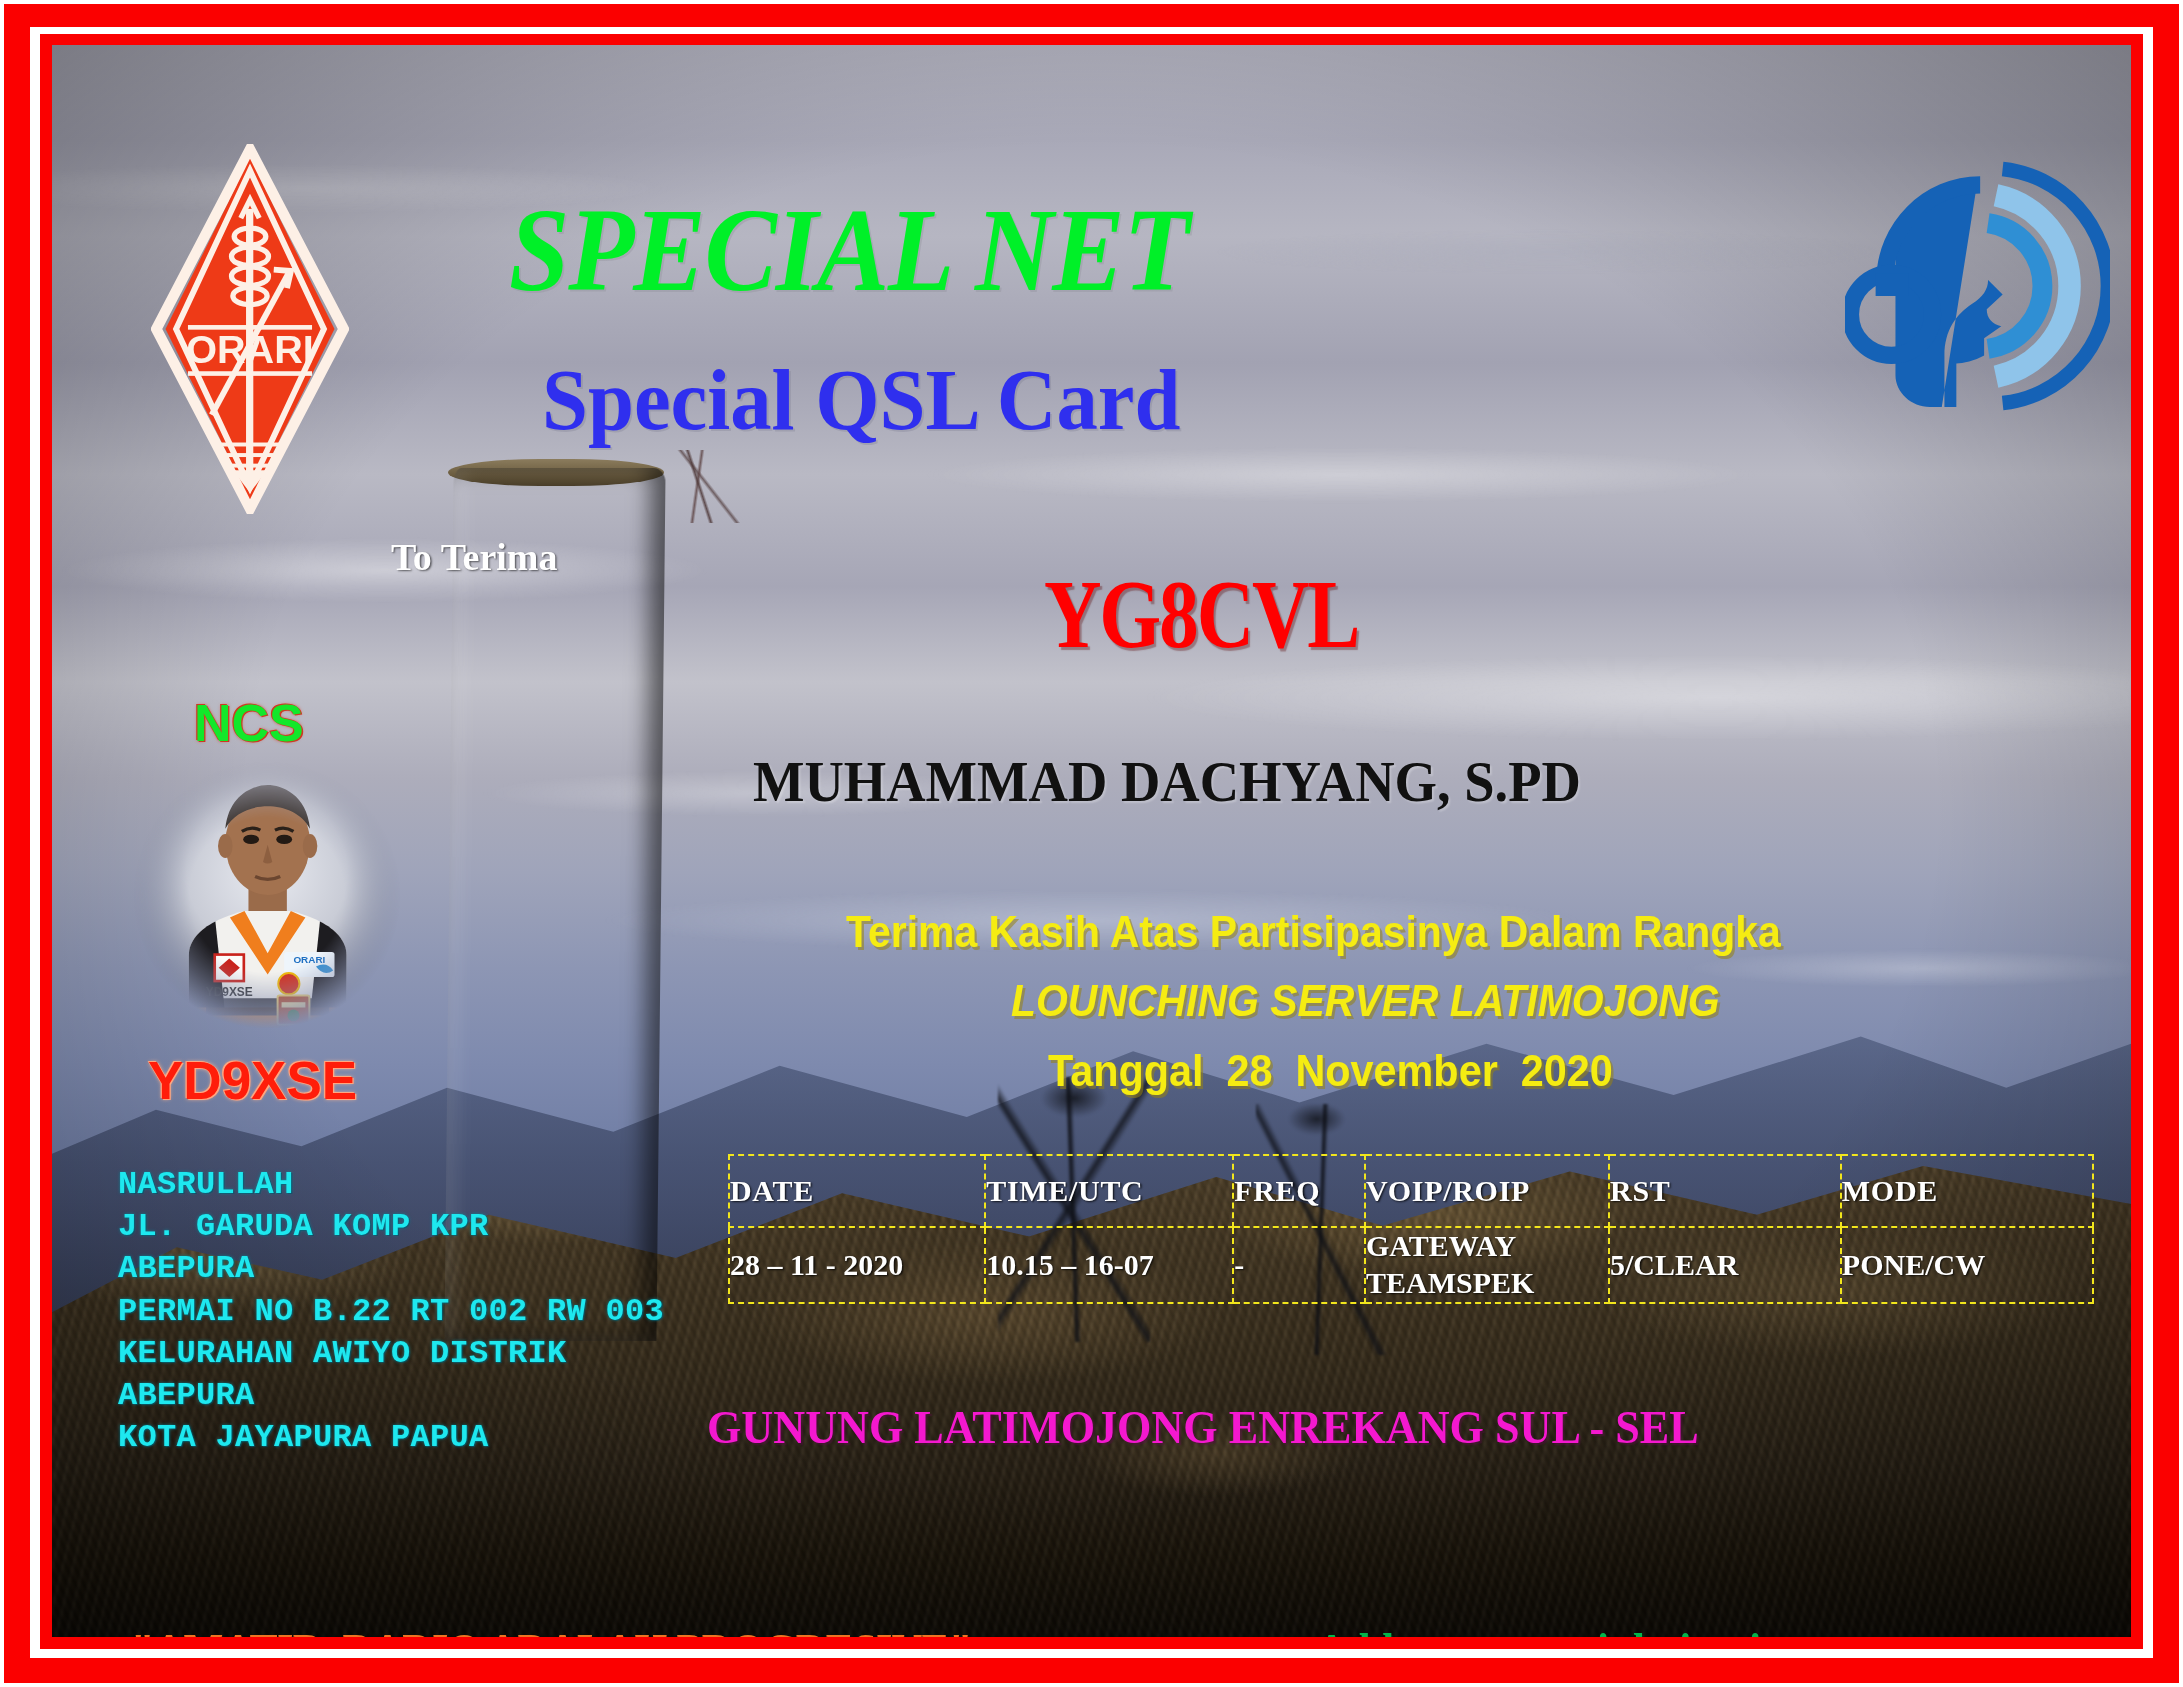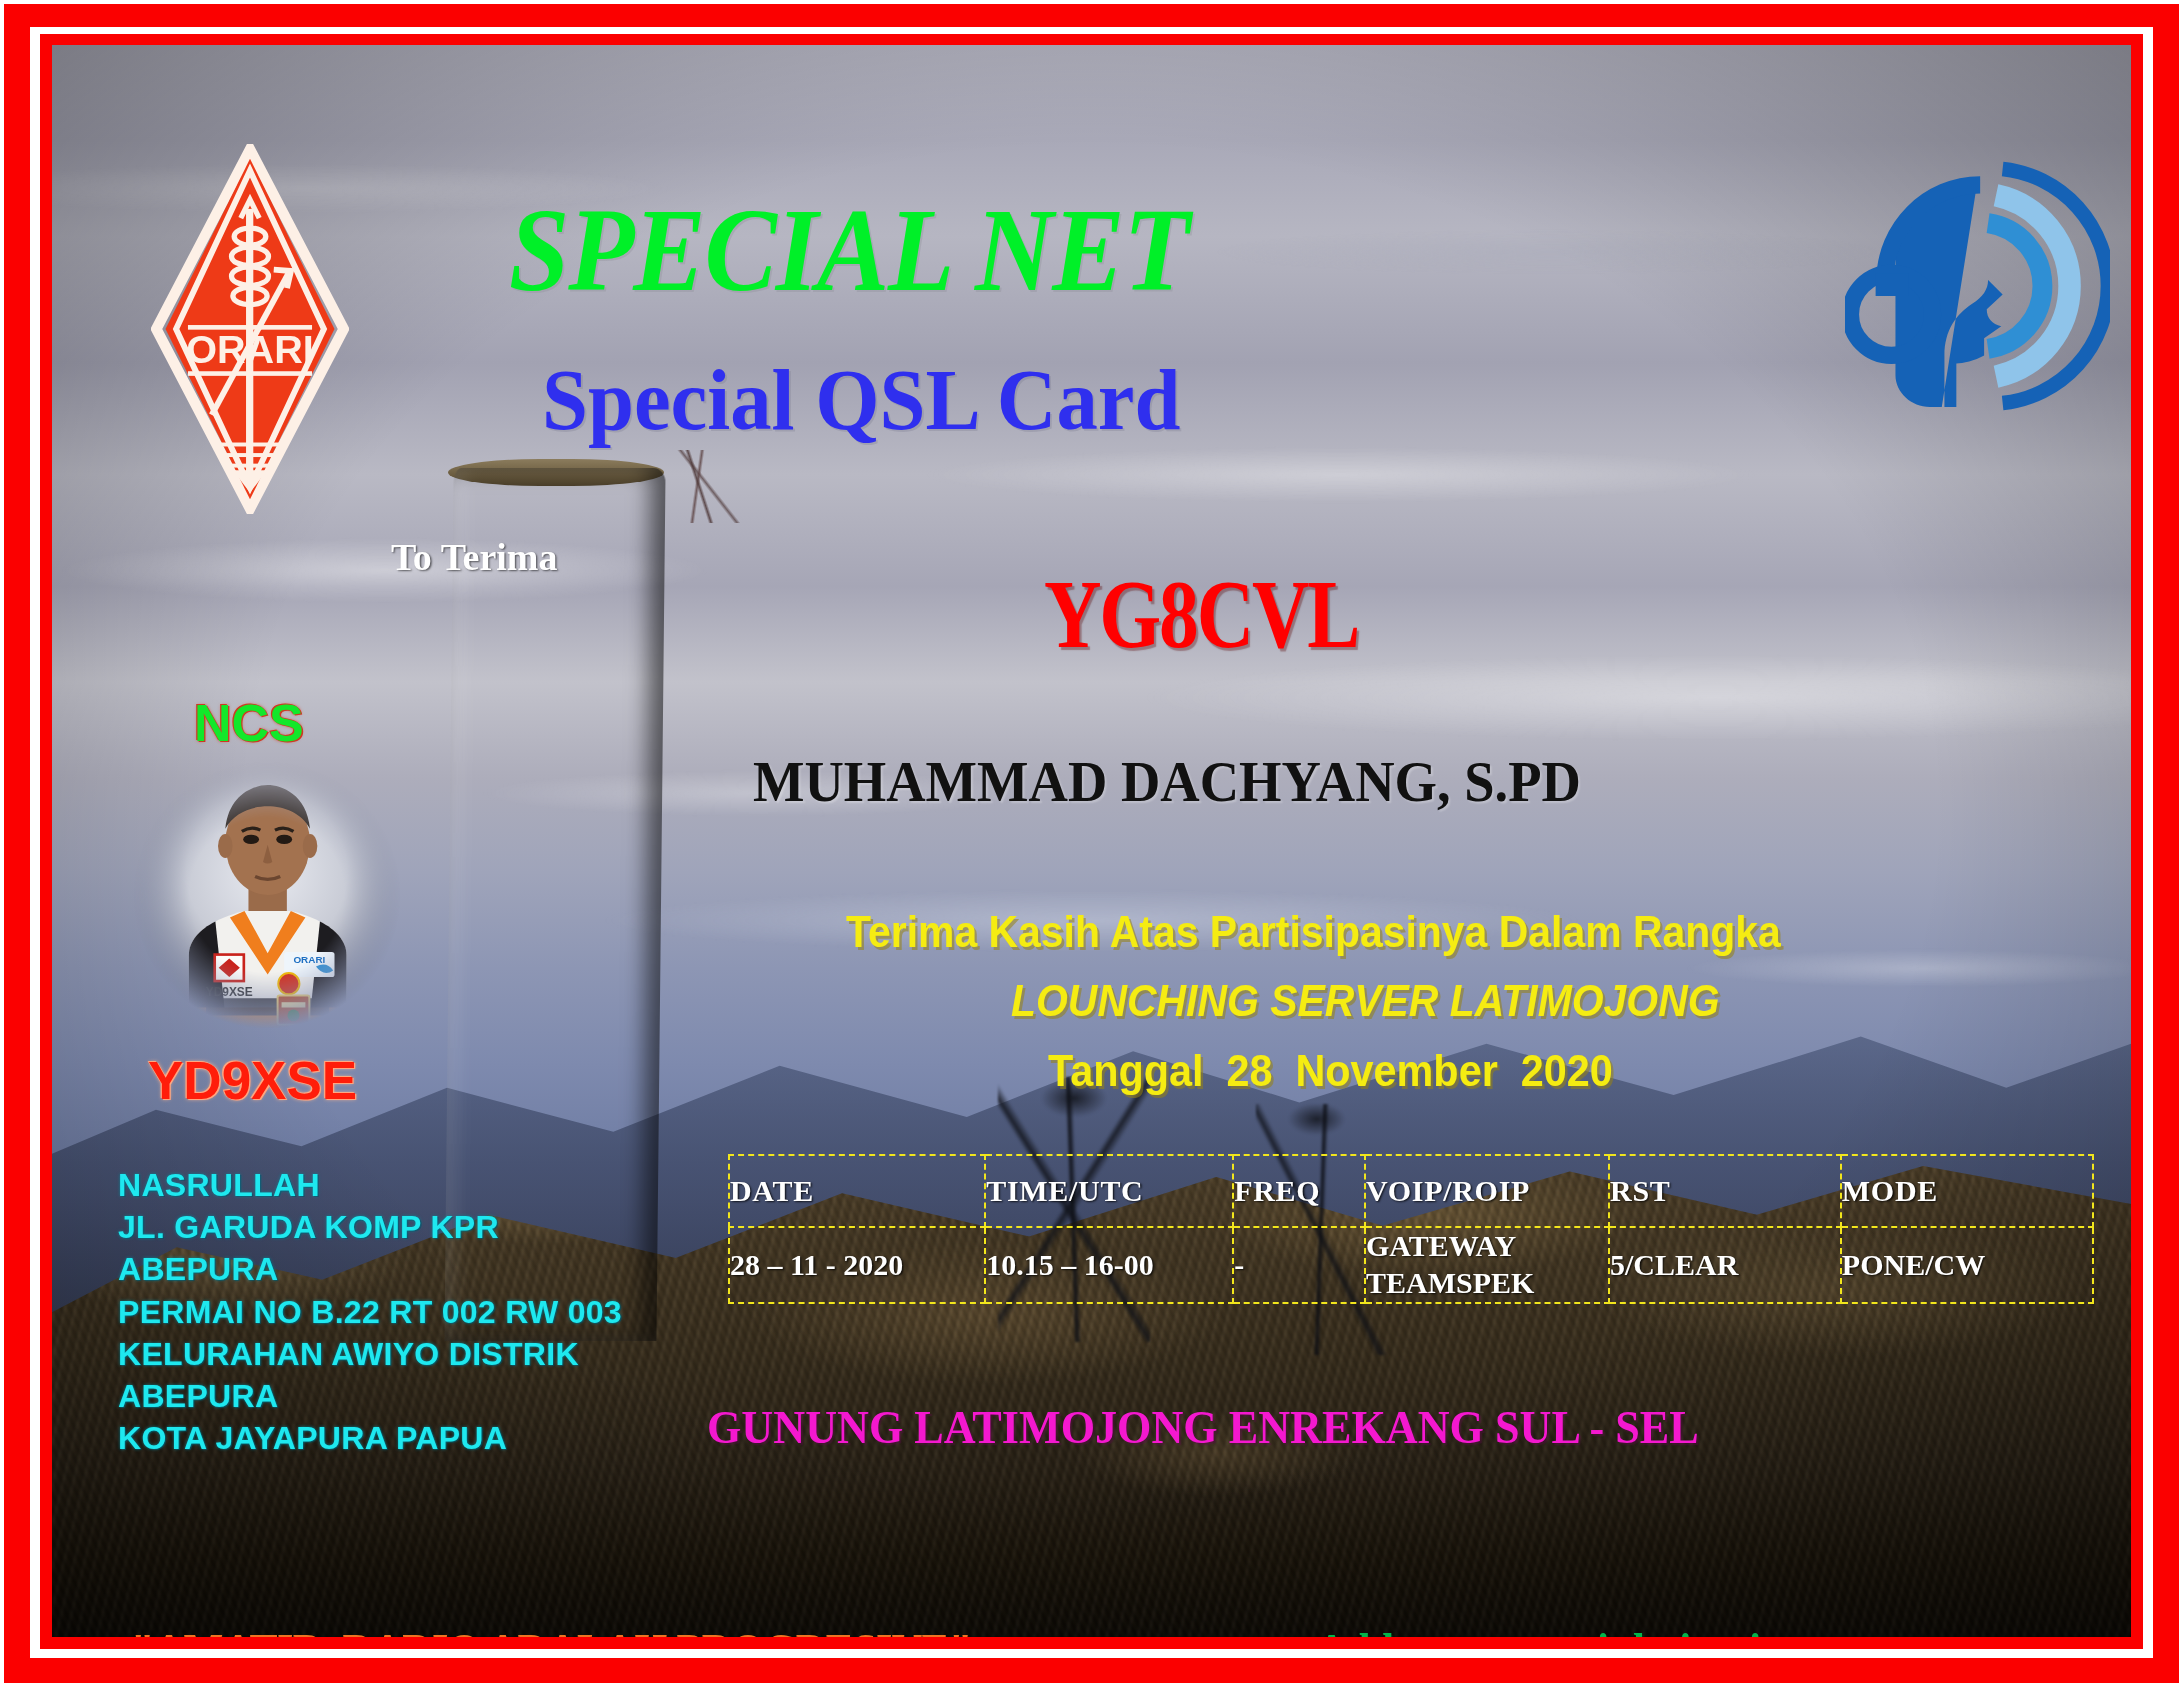--- a/index.html
+++ b/index.html
@@ -200,21 +200,21 @@
     font-family:"Liberation Sans",sans-serif;color:#12e82a;
     text-shadow:0 0 3.3px #d8402a,1.3px 1.3px 0 #c8381f,-1.3px -1.3px 0 #c8381f;
   }
   #t-yd9xse{
     left:96px;top:1009px;font-size:53px;font-weight:700;
     font-family:"Liberation Sans",sans-serif;color:#ff1d0a;
     text-shadow:0 0 4px #ffb38f,1.3px 1.3px 0 #ffa07a,-1.3px -1.3px 0 #ffa07a;
   }
   #addr{
     position:absolute;left:66px;top:1119px;width:543px;
-    font-family:Liberation Sans, sans-serif;color:#1ee8ef;font-weight:700;
+    font-family:Liberation Mono, monospace;color:#1ee8ef;font-weight:700;
     font-size:32px;line-height:1.32;letter-spacing:0.3px;
     text-shadow:0 0 3.3px rgba(0,140,160,.9),1.3px 1.3px 0 rgba(0,70,90,.55);
   }
   #addr div{white-space:pre;}
 
   #t-gunung{
     left:655px;top:1360px;font-size:46px;font-weight:700;
     font-family:"Liberation Serif",serif;color:#f418cf;letter-spacing:0;
     transform:scaleX(.96);transform-origin:left top;
     text-shadow:2px 2px 1.3px rgba(90,10,70,.45);
@@ -402,21 +402,21 @@
           <td class="c-time">TIME/UTC</td>
           <td class="c-freq">FREQ</td>
           <td class="c-voip">VOIP/ROIP</td>
           <td class="c-rst">RST</td>
           <td class="c-mode">MODE</td>
         </tr>
       </thead>
       <tbody>
         <tr>
           <td>28 – 11 - 2020</td>
-          <td>10.15 – 16-00</td>
+          <td>10.15 – 16-07</td>
           <td>-</td>
           <td>GATEWAY<br>TEAMSPEK</td>
           <td>5/CLEAR</td>
           <td>PONE/CW</td>
         </tr>
       </tbody>
     </table>
 
     <div class="t" id="t-gunung">GUNUNG LATIMOJONG ENREKANG SUL - SEL</div>
 

